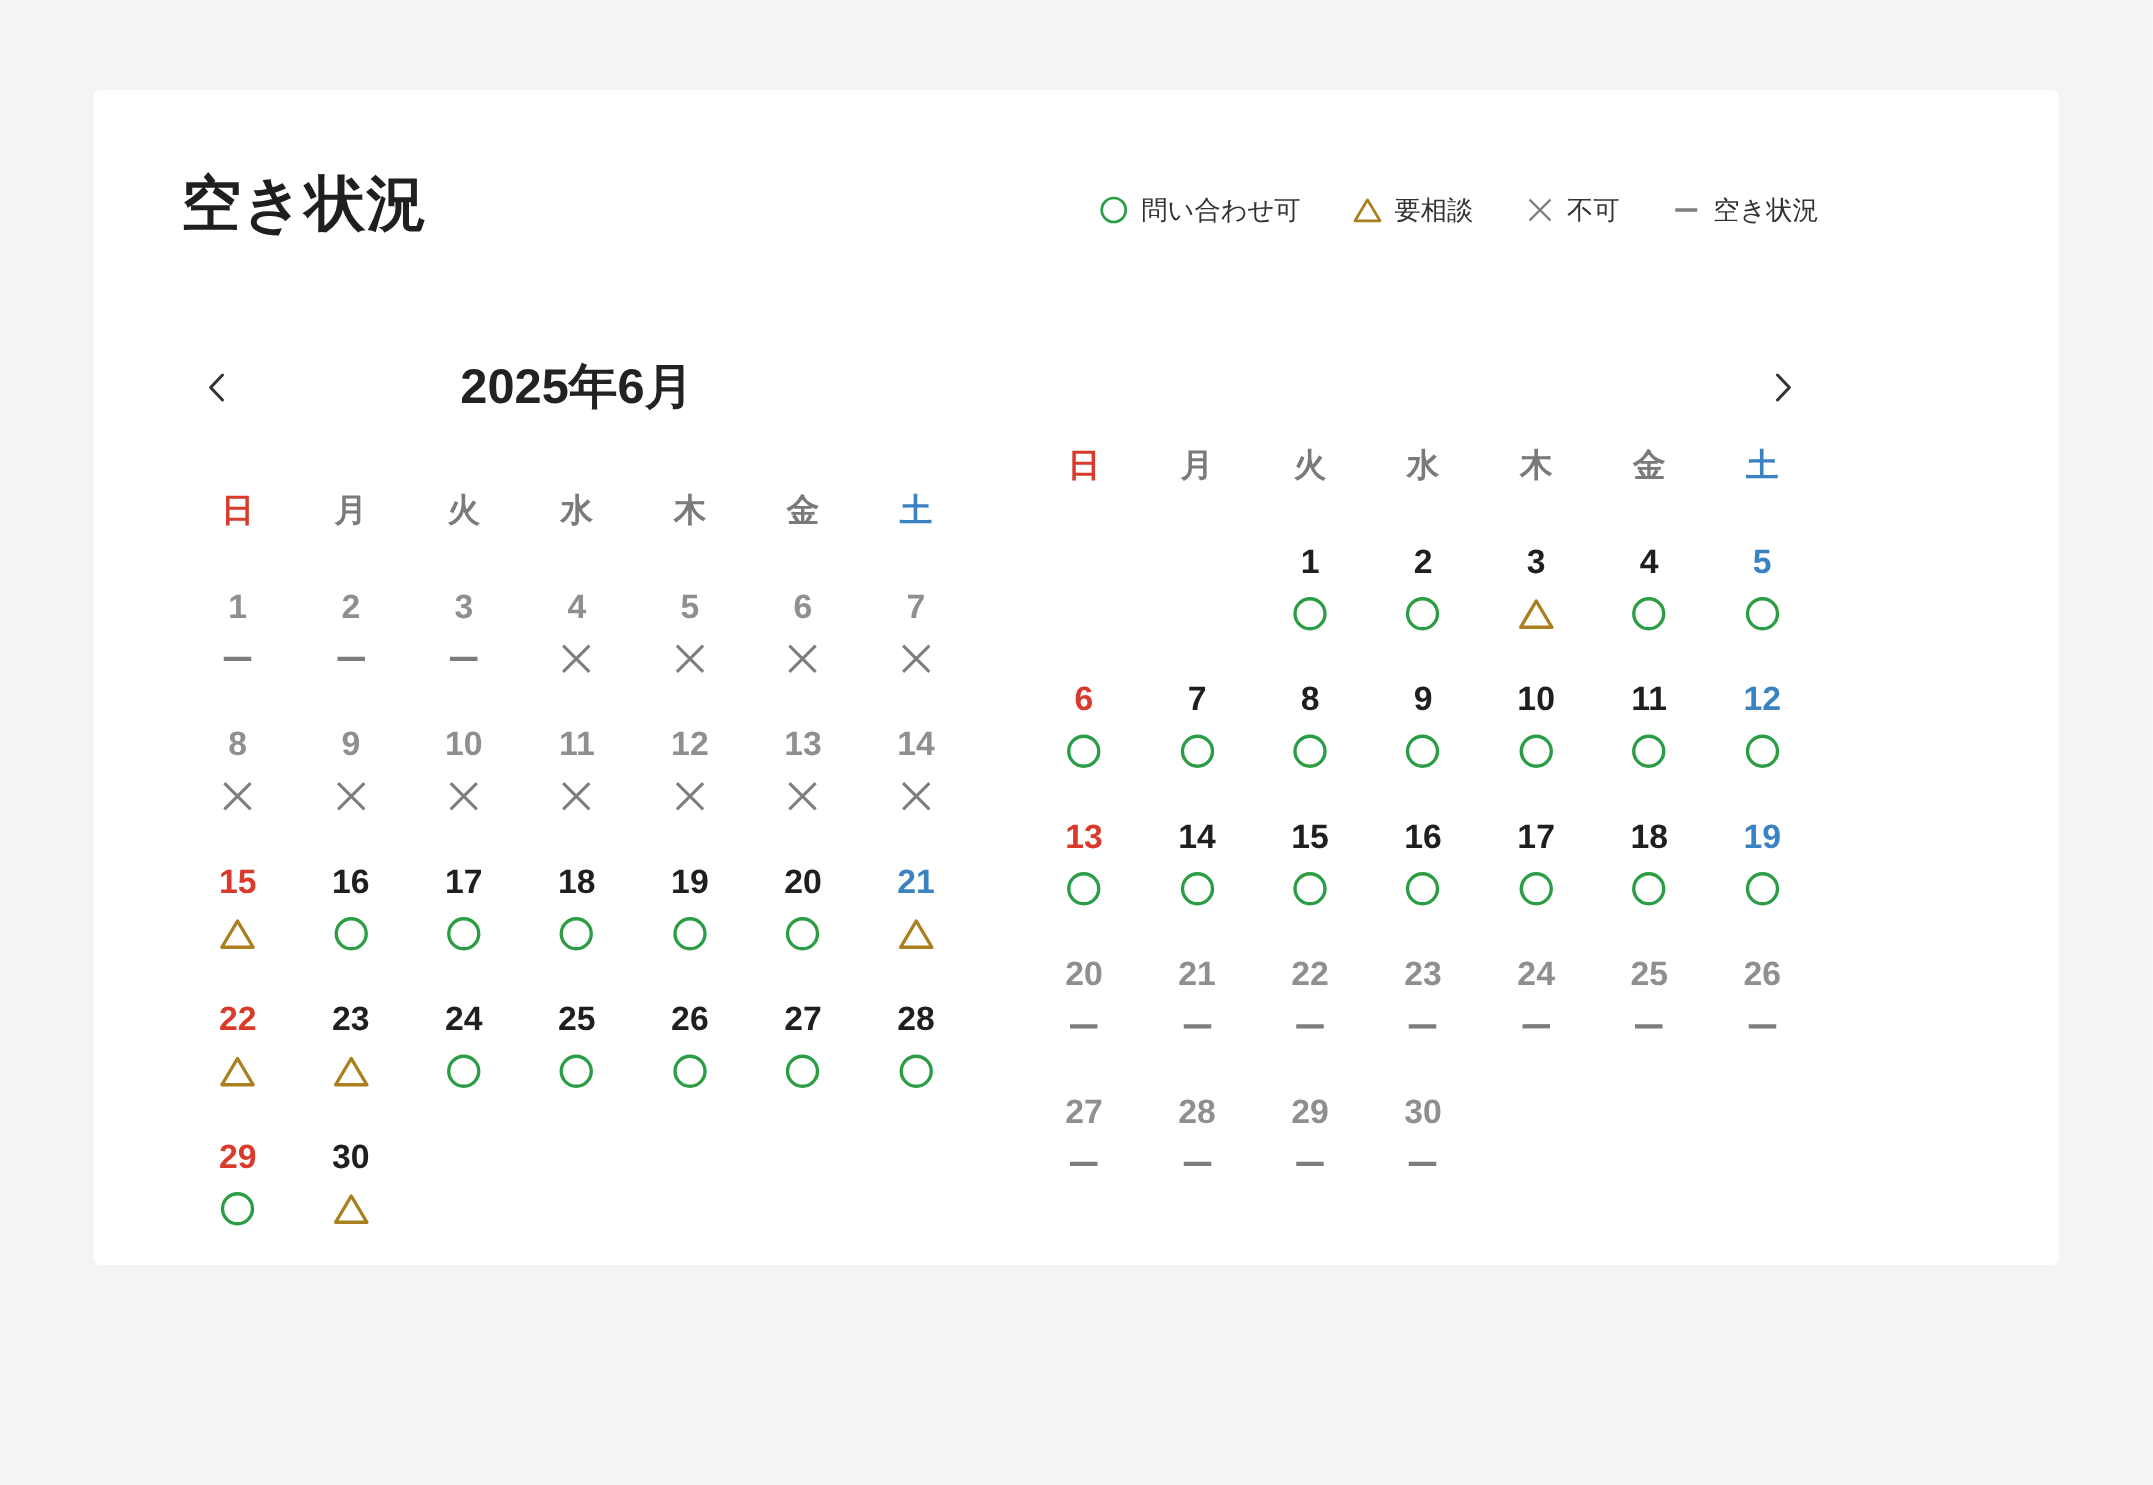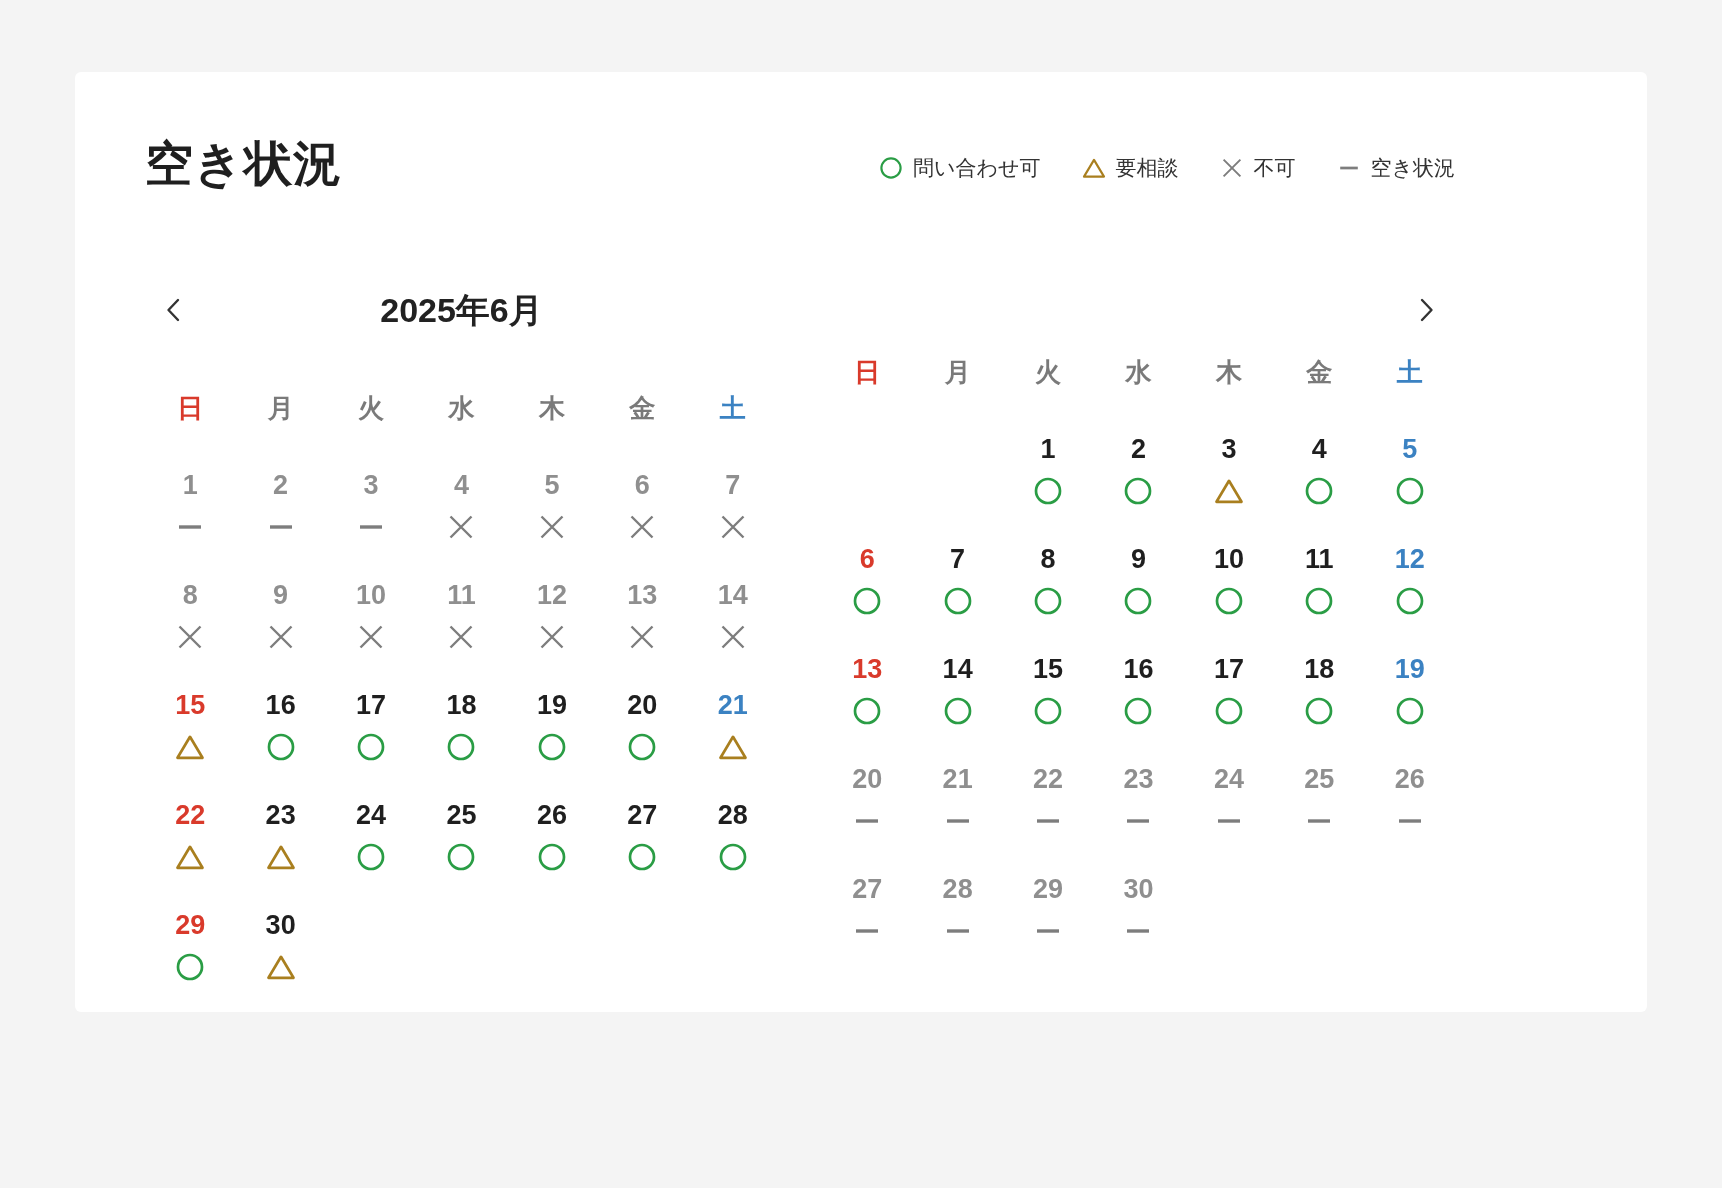--- a/index.html
+++ b/index.html
@@ -10,21 +10,21 @@
 
   .header-row{display:flex;justify-content:space-between;align-items:flex-end;height:44px;}
   .page-title{margin:0;font-size:48px;line-height:44px;font-weight:700;color:#1f1f1f;letter-spacing:1px;}
 
   .legend{display:flex;align-items:center;gap:40px;padding-bottom:4px;}
   .legend-item{display:flex;align-items:center;gap:9px;font-size:21px;color:#333;}
   .legend-sym{display:flex;align-items:center;justify-content:center;width:26px;height:26px;}
 
   .calendars{position:relative;display:flex;gap:44px;margin-top:106px;}
   .month{flex:1;}
-  .month-title{margin:0;text-align:center;font-size:34px;line-height:36px;font-weight:700;color:#222;}
+  .month-title{margin:0;text-align:center;font-size:39px;line-height:36px;font-weight:700;color:#222;}
 
   .nav-btn{position:absolute;top:-4px;width:44px;height:44px;border:none;background:none;
     padding:0;cursor:pointer;display:flex;align-items:center;justify-content:center;}
   .nav-btn.prev{left:8px;}
   .nav-btn.next{right:8px;}
 
   .grid{display:grid;grid-template-columns:repeat(7,1fr);grid-template-rows:44px repeat(5,110px);margin-top:58px;}
   .wd{display:flex;align-items:center;justify-content:center;
     font-size:26px;font-weight:700;color:var(--wd);}
   .wd.sun{color:var(--sunday);}

